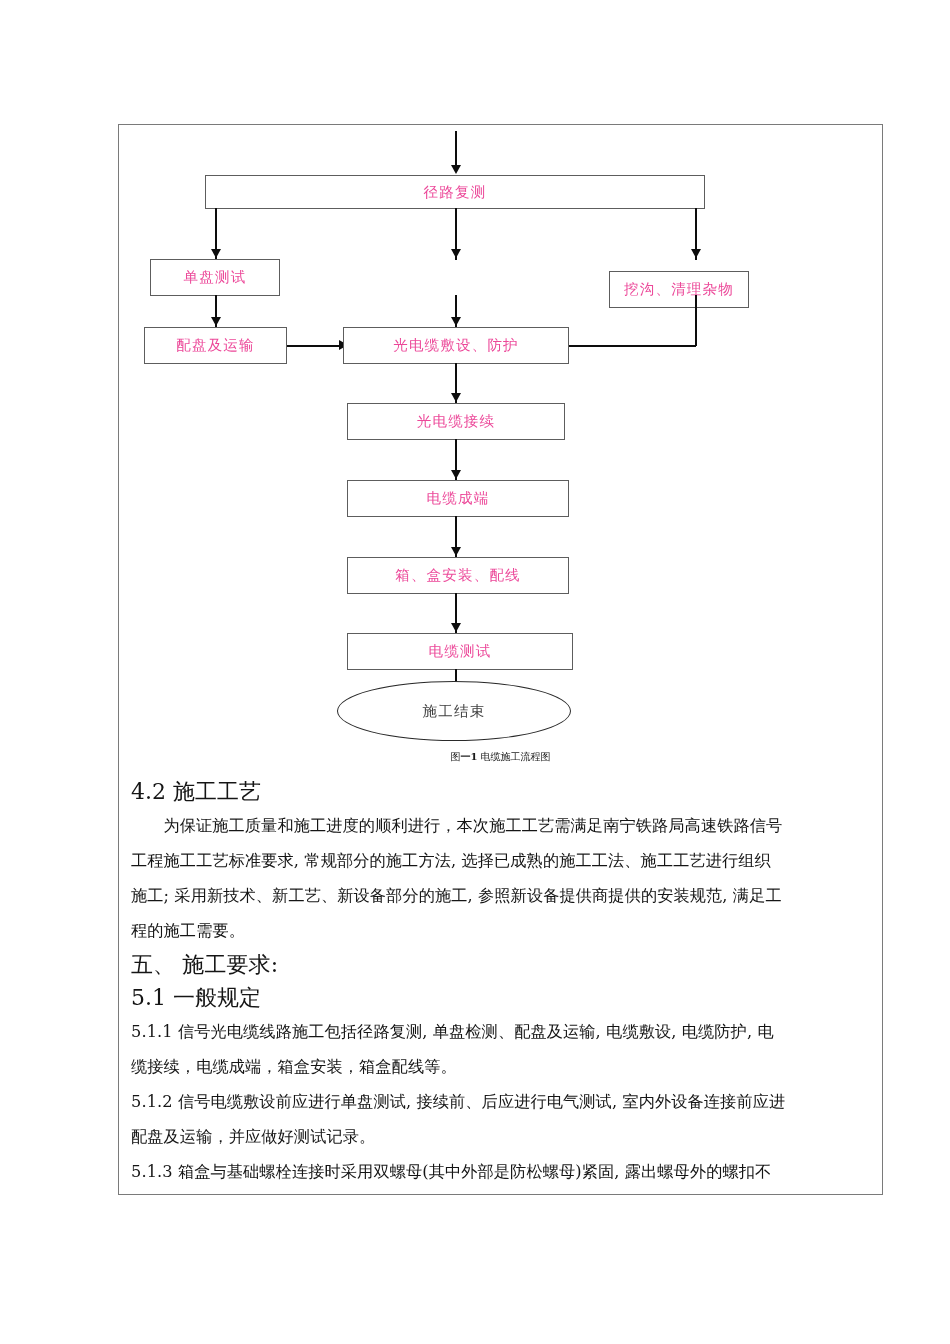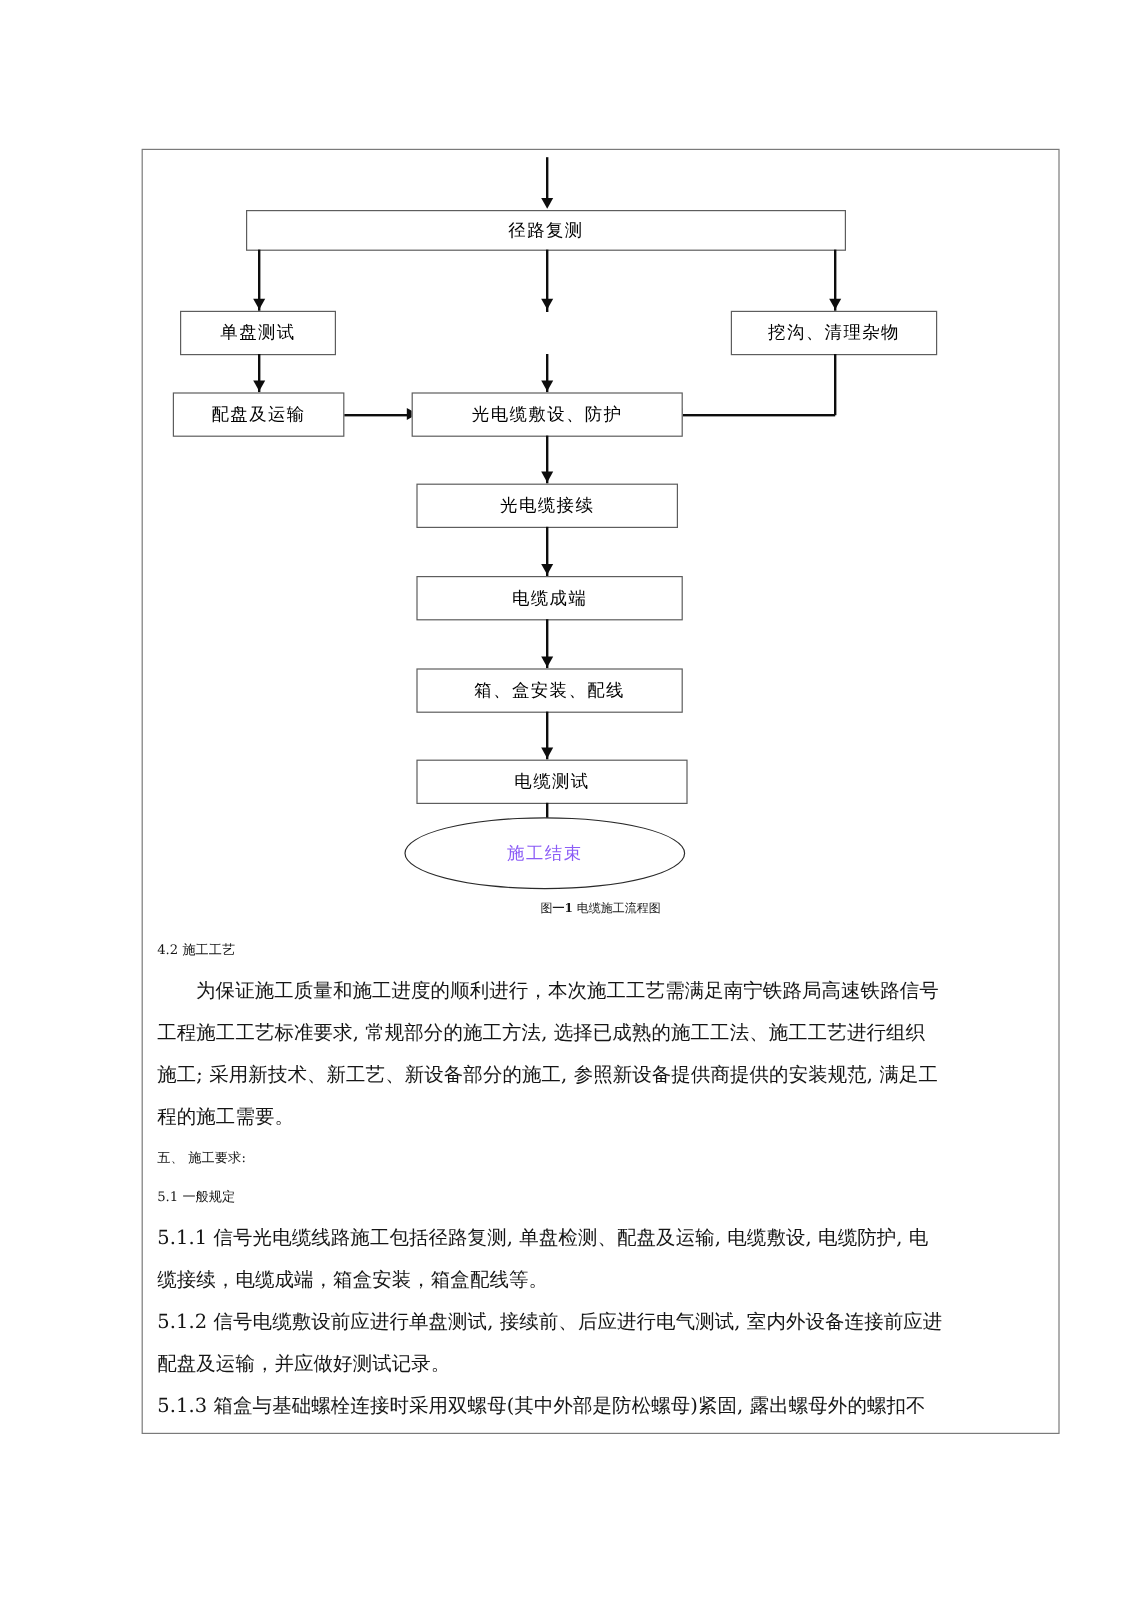--- a/index.html
+++ b/index.html
@@ -40,35 +40,35 @@
     position: absolute;
     border: 1px solid #5d5d5d;
     box-sizing: border-box;
     background: #ffffff;
     display: flex;
     align-items: center;
     justify-content: center;
     font-family: "DejaVu Serif", "Liberation Serif", serif;
     font-size: 14.5px;
     letter-spacing: 1.2px;
-    color: #000000;
+    color: #ec4899;
     white-space: nowrap;
   }
   .fc-ellipse {
     position: absolute;
     border: 1px solid #2a2a2a;
     border-radius: 50%;
     box-sizing: border-box;
     background: #ffffff;
     display: flex;
     align-items: center;
     justify-content: center;
     font-size: 14.5px;
     letter-spacing: 1.2px;
-    color: #8b5cf6;
+    color: #404040;
     white-space: nowrap;
   }
   .fc-line {
     position: absolute;
     background: #0d0d0d;
   }
   .fc-vline { width: 1.6px; }
   .fc-hline { height: 1.6px; }
   .fc-arrow-down {
     position: absolute;
@@ -116,21 +116,21 @@
   .p-line {
     font-size: 16.2px;
     line-height: 35px;
     color: #151515;
     letter-spacing: 0.1px;
     text-align: justify;
     text-justify: inter-character;
     white-space: nowrap;
   }
   .p-head {
-    font-size: 11px;
+    font-size: 22px;
     line-height: 33px;
     color: #151515;
     white-space: nowrap;
   }
   .p-indent { text-indent: 2em; }
   .p-sec-five { letter-spacing: 0.1px; }
 </style>
 </head>
 <body>
 
@@ -148,21 +148,21 @@
 
     <div class="fc-line fc-vline" style="left:336px; top:83px; height:52px;"></div>
     <div class="fc-arrow-down" style="left:332px; top:124px;"></div>
 
     <div class="fc-line fc-vline" style="left:576px; top:83px; height:52px;"></div>
     <div class="fc-arrow-down" style="left:572px; top:124px;"></div>
 
     <div class="fc-box" style="left:31px; top:134px; width:130px; height:37px;">单盘测试</div>
 
 
-    <div class="fc-box" style="left:490px; top:134px; width:172px; height:37px;">挖沟、清理杂物</div>
+    <div class="fc-box" style="left:490px; top:146px; width:140px; height:37px;">挖沟、清理杂物</div>
 
     <div class="fc-line fc-vline" style="left:96px; top:170px; height:32px;"></div>
     <div class="fc-arrow-down" style="left:92px; top:192px;"></div>
 
     <div class="fc-box" style="left:25px; top:202px; width:143px; height:37px;">配盘及运输</div>
 
     <div class="fc-line fc-hline" style="left:168px; top:220px; width:57px;"></div>
     <div class="fc-arrow-right" style="left:220px; top:215px;"></div>
 
     <div class="fc-line fc-vline" style="left:336px; top:170px; height:32px;"></div>

